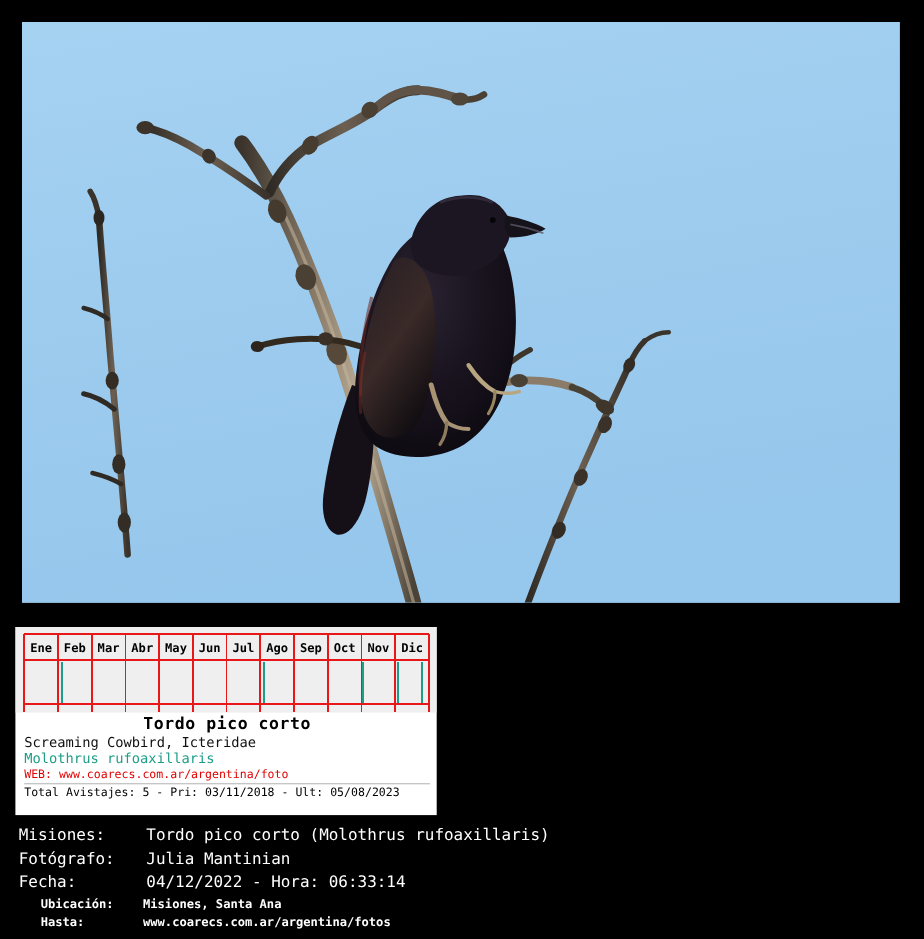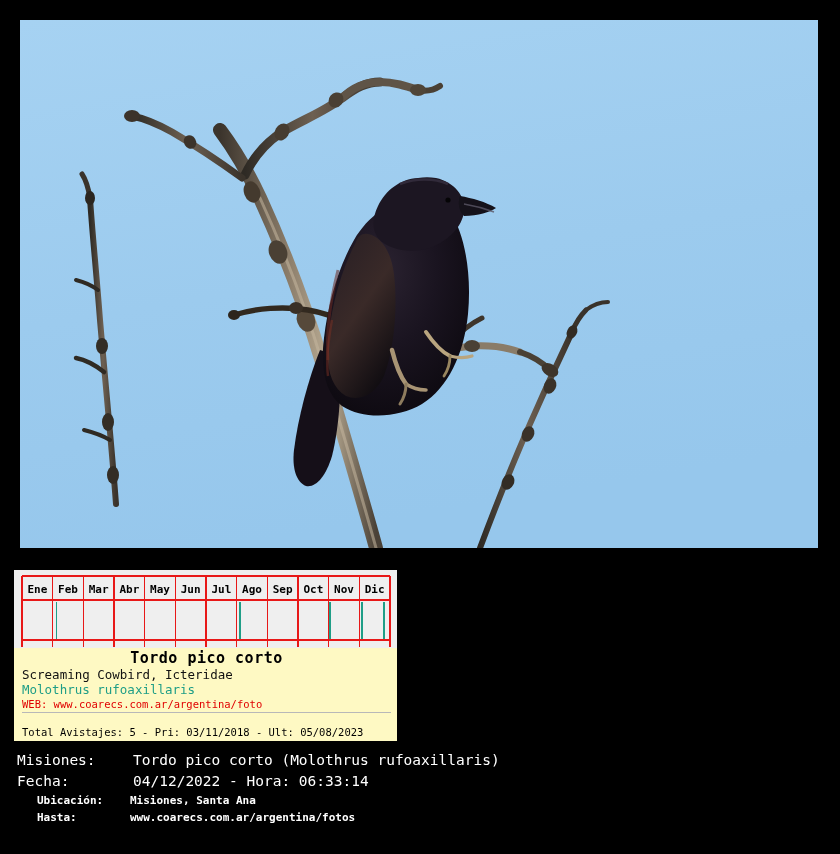--- a/index.html
+++ b/index.html
@@ -29,21 +29,21 @@
   }
   #photo-svg { display: block; width: 100%; height: 100%; }
 
   
   #species-card {
     position: absolute;
     left: 14px;
     top: 570px;
     width: 383px;
     height: 171px;
-    background: #fef9c3;
+    background: #ffffff;
     color: #000000;
     box-sizing: border-box;
   }
 
   
   #calendar {
     position: relative;
     width: 383px;
     height: 78px;
   }
@@ -89,21 +89,21 @@
     font-size: 10.5px;
     line-height: 14px;
     color: #e00000;
   }
   #species-totals {
     font-family: "DejaVu Sans Mono", monospace;
     font-size: 10.5px;
     line-height: 14px;
     color: #000000;
     border-top: 1px solid #b8b8b8;
-    padding-top: 12px;
+    padding-top: 1px;
     margin-top: 1px;
   }
 
   
   #card-stats {
     position: absolute;
     right: 4px;
     top: 2px;
     text-align: right;
     width: 150px;
@@ -366,20 +366,24 @@
     <div id="species-totals">Total Avistajes: 5 - Pri: 03/11/2018 - Ult: 05/08/2023</div>
   </div>
 </div>
 
 <div id="metadata">
     <div class="meta-row big">
       <span class="meta-label">Misiones:</span>
       <span class="meta-value">Tordo pico corto (Molothrus rufoaxillaris)</span>
     </div>
     <div class="meta-row big">
+      <span class="meta-label">Fotógrafo:</span>
+      <span class="meta-value">Julia Mantinian</span>
+    </div>
+    <div class="meta-row big">
       <span class="meta-label">Fecha:</span>
       <span class="meta-value">04/12/2022 - Hora: 06:33:14</span>
     </div>
     <div class="meta-row small">
       <span class="meta-label">Ubicación:</span>
       <span class="meta-value">Misiones, Santa Ana</span>
     </div>
     <div class="meta-row small">
       <span class="meta-label">Hasta:</span>
       <span class="meta-value">www.coarecs.com.ar/argentina/fotos</span>

